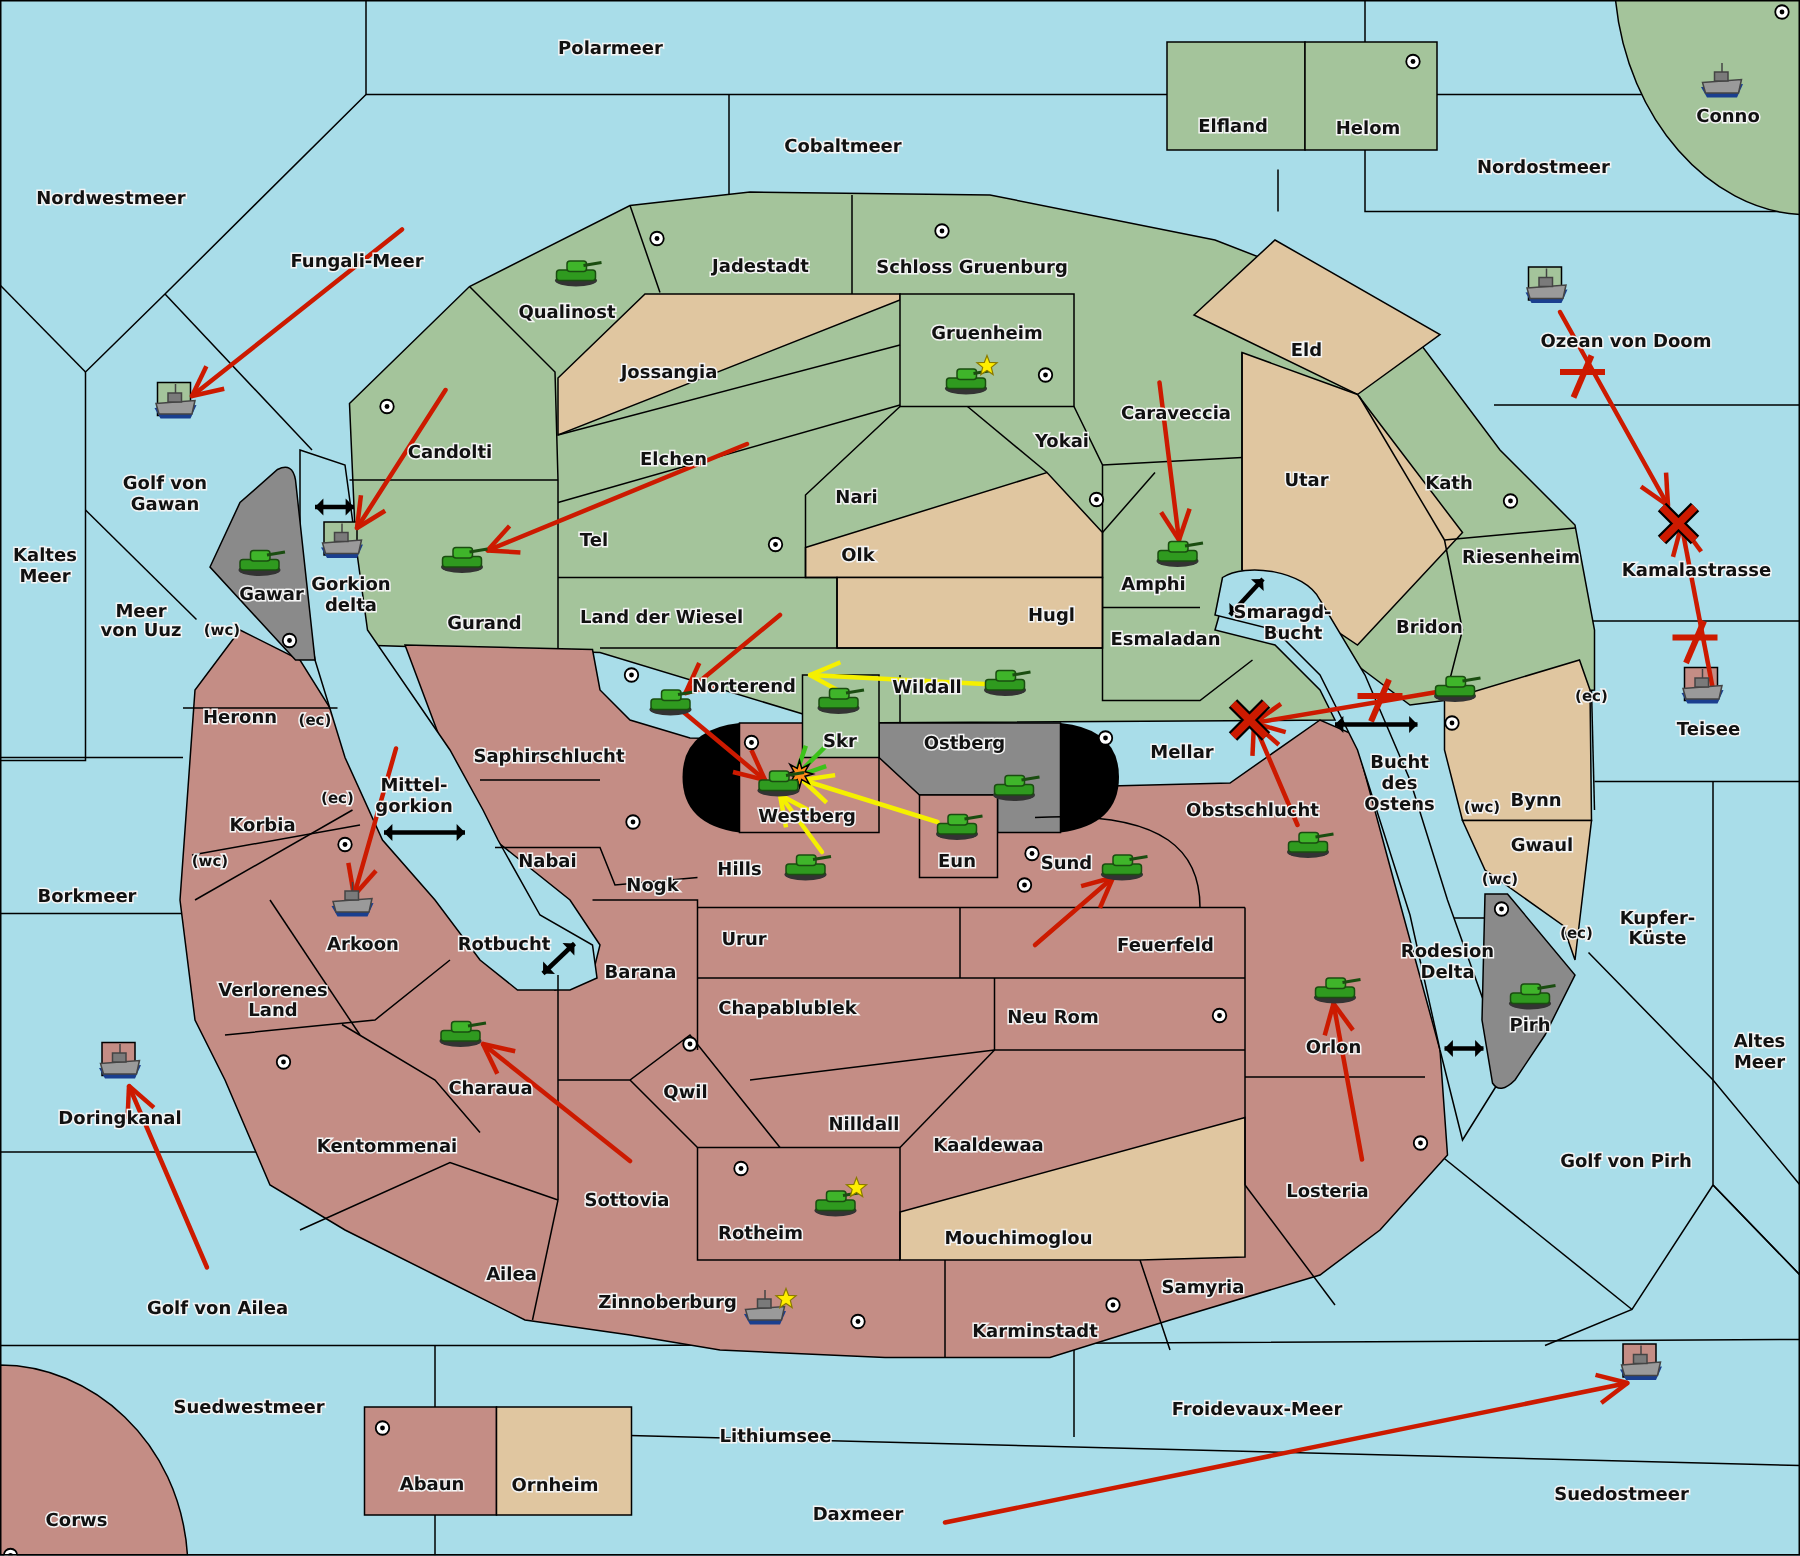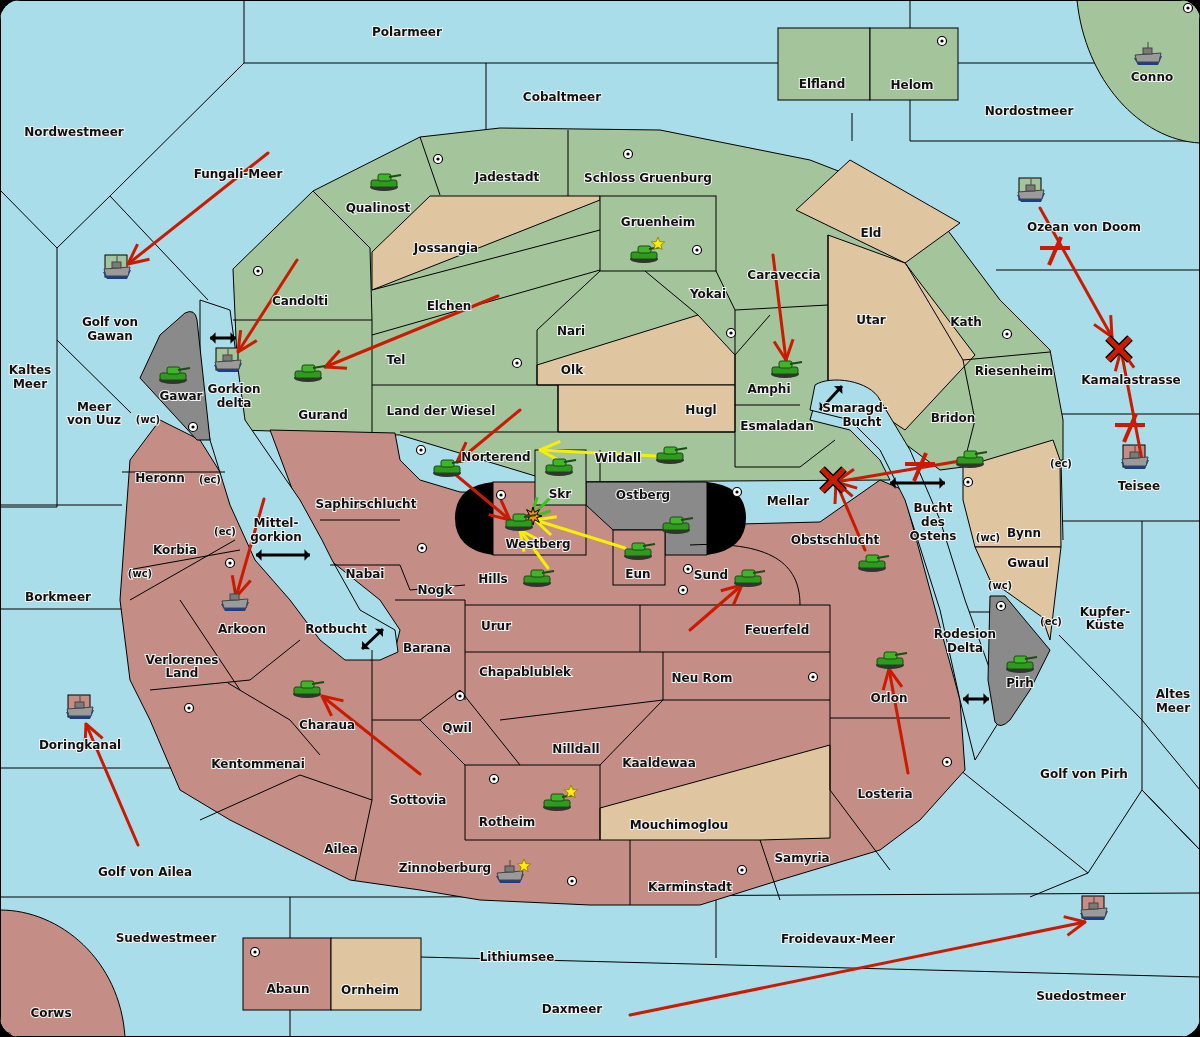--- a/index.html
+++ b/index.html
@@ -1,16 +1,16 @@
 <!DOCTYPE html>
 <html><head>
 <meta charset="utf-8">
 <style>
   html,body{margin:0;padding:0;background:#000;}
-  #wrap{position:relative;width:1200px;height:1037px;overflow:hidden;background:#a9dde9;border-radius:21px;}
+  #wrap{position:relative;width:1200px;height:1037px;overflow:hidden;background:#a9dde9;}
   svg{display:block;}
   .sea{fill:#a9dde9;stroke:#000;stroke-width:1;}
   .green{fill:#a4c49b;stroke:#000;stroke-width:1;}
   .tan{fill:#e0c6a0;stroke:#000;stroke-width:1;}
   .red{fill:#c48d85;stroke:#000;stroke-width:1;}
   .gray{fill:#8a8a8a;stroke:#000;stroke-width:1;}
   .blk{fill:#000;}
   .ln{stroke:#000;stroke-width:1;fill:none;}
   .lbl{font-family:"DejaVu Sans",sans-serif;font-size:12px;font-weight:bold;fill:#111;paint-order:stroke;stroke:#f4f4f4;stroke-width:2px;text-anchor:middle;}
   .coast{font-family:"DejaVu Sans",sans-serif;font-size:10px;font-weight:bold;fill:#111;paint-order:stroke;stroke:#f4f4f4;stroke-width:2px;text-anchor:middle;}

